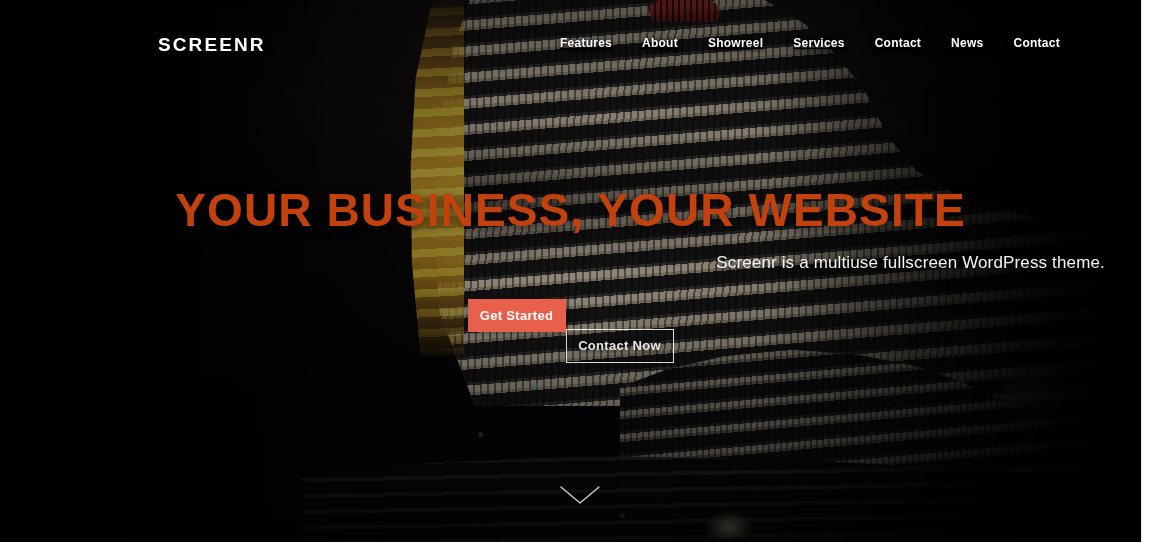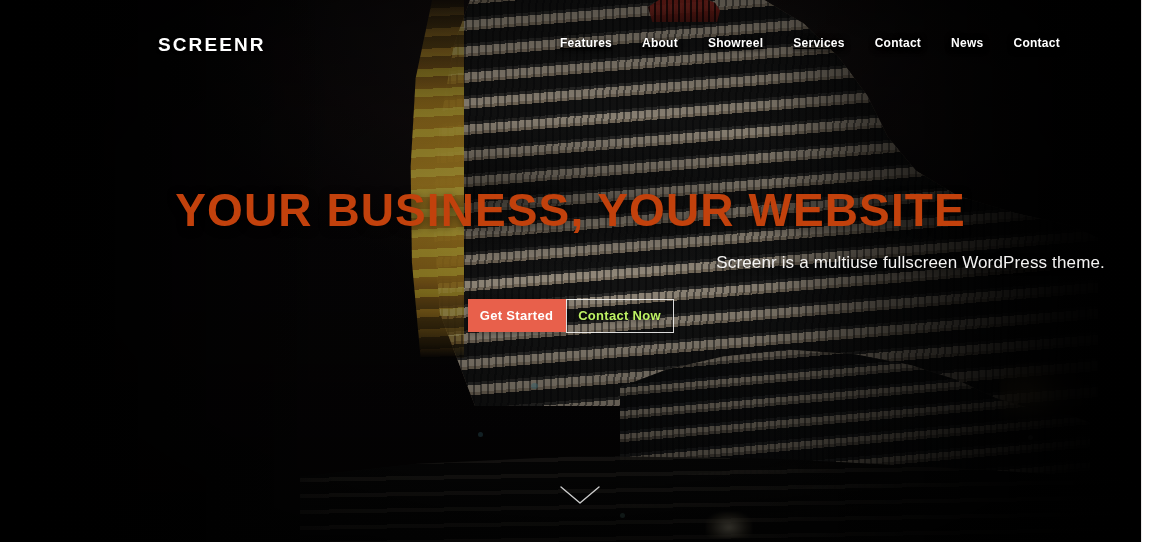--- a/index.html
+++ b/index.html
@@ -224,23 +224,24 @@
   .btn {
     display:inline-flex; align-items:center; justify-content:center;
     font-size:13px; font-weight:bold; letter-spacing:.3px; line-height:14px;
     cursor:pointer; user-select:none; white-space:nowrap;
   }
   .btn-primary {
     width:98px; height:33px; background:#e8604b; color:#ffffff; border:0;
     box-shadow:0 1px 5px rgba(0,0,0,.35);
   }
   .btn-ghost {
-    width:108px; height:34px; background:transparent; color:#bef264;
+    width:108px; height:34px; background:transparent; color:#e5e5e5;
     border:1px solid rgba(255,255,255,.85);
     text-shadow:0 1px 4px rgba(0,0,0,.8);
+    margin-top:30px;
   }
 
   
   .scroll-indicator {
     position:absolute; left:558px; top:484px; width:44px; height:22px;
     z-index:36; cursor:pointer; pointer-events:auto;
   }
   .scroll-indicator svg { display:block; width:44px; height:22px; opacity:.88; }
 </style>
 </head>

